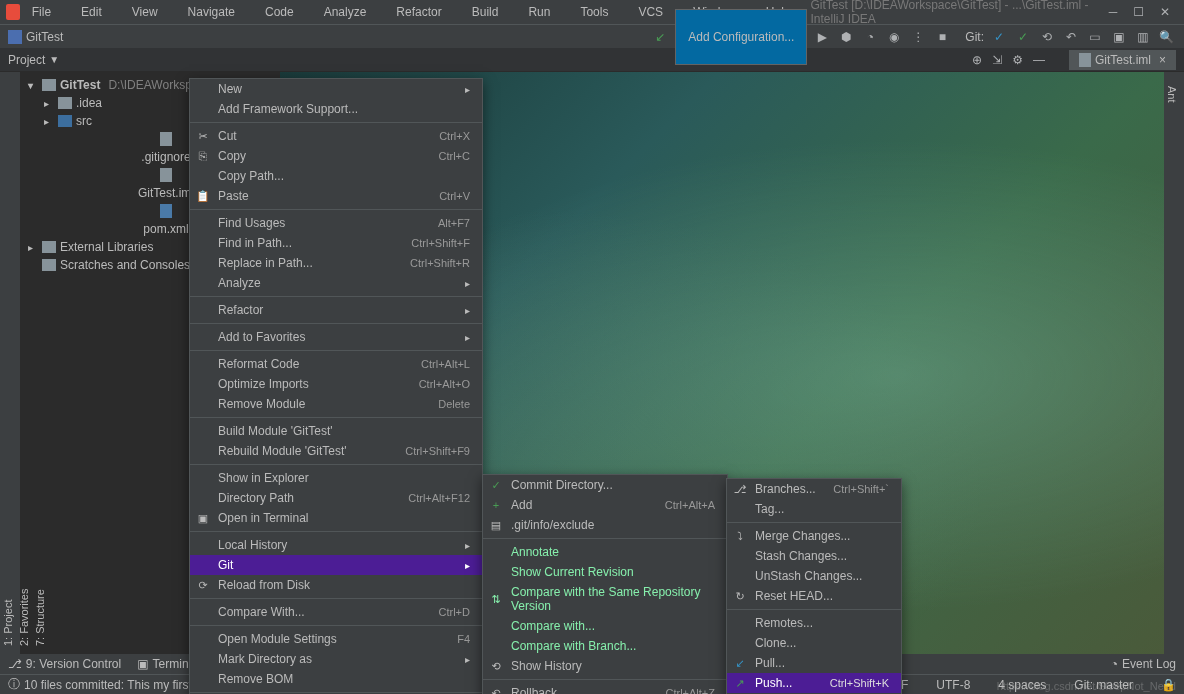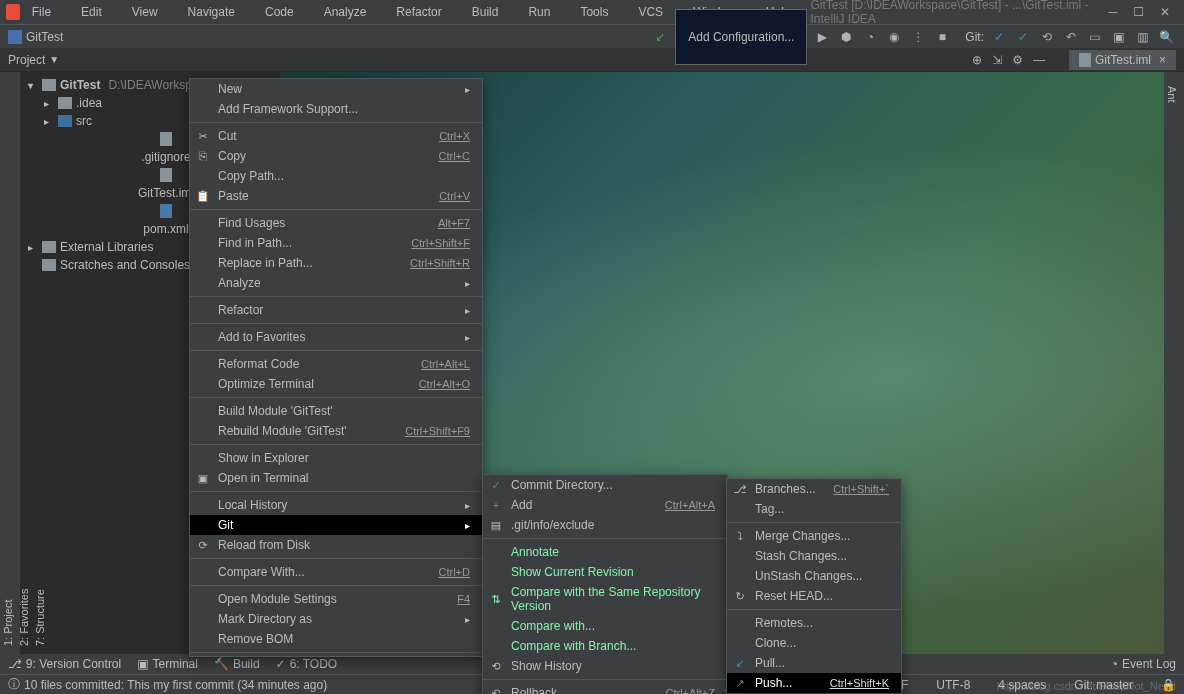--- a/index.html
+++ b/index.html
@@ -7,21 +7,21 @@
     .titlebar { height: 24px; background: #3c3f41; display: flex; align-items: center; padding: 0 6px; }
     .titlebar-icon { width: 16px; height: 16px; background: #e74c3c; border-radius: 2px; margin-right: 4px; }
     .menubar { display: flex; gap: 14px; }
     .menubar-item { padding: 2px 8px; color: #bbbbbb; cursor: pointer; }
     .title-text { margin-left: 12px; color: #787878; }
     .win-controls { margin-left: auto; display: flex; gap: 16px; color: #afb1b3; padding-right: 8px; }
     .navbar { height: 24px; background: #3c3f41; border-top: 1px solid #515658; display: flex; align-items: center; padding: 0 8px; }
     .nav-icon { width: 14px; height: 14px; background: #4b6eaf; margin-right: 4px; }
     .nav-title { color: #bbbbbb; }
     .nav-right { margin-left: auto; display: flex; align-items: center; gap: 6px; }
-    .add-config { background: #0f172a; border: 1px solid #646464; padding: 20px 12px; color: #bbbbbb; cursor: pointer; }
+    .add-config { background: #0369a1; border: 1px solid #646464; padding: 20px 12px; color: #bbbbbb; cursor: pointer; }
     .toolbar-icon { width: 18px; height: 18px; display: flex; align-items: center; justify-content: center; color: #afb1b3; cursor: pointer; }
     .git-label { color: #bbbbbb; margin-left: 8px; }
     .tool-header { height: 24px; background: #313335; border-bottom: 1px solid #2b2b2b; display: flex; align-items: center; padding: 0 8px; }
     .project-tab { display: flex; align-items: center; gap: 4px; }
     .dropdown-ico { font-size: 10px; }
     .tool-header-right { margin-left: auto; display: flex; gap: 10px; color: #afb1b3; }
     .main-area { display: flex; height: calc(100% - 72px - 20px - 20px); }
     .left-stripe { width: 20px; background: #3c3f41; writing-mode: vertical-lr; }
     .stripe-item { padding: 8px 2px; font-size: 11px; color: #bbbbbb; transform: rotate(180deg); }
     .right-stripe { width: 20px; background: #3c3f41; writing-mode: vertical-lr; display: flex; flex-direction: column; gap: 8px; padding-top: 8px; }
@@ -35,24 +35,24 @@
     .folder-ico { width: 14px; height: 12px; background: #87939a; display: inline-block; }
     .file-ico { width: 12px; height: 14px; background: #87939a; display: inline-block; }
     .expand-ico { font-size: 10px; width: 10px; }
     .editor-area { flex: 1; background: linear-gradient(135deg, #1a3a3a 0%, #2a5a5a 30%, #3a6a4a 60%, #4a5a3a 100%); position: relative; overflow: hidden; }
     .editor-tab { padding: 3px 10px; background: #515658; color: #bbbbbb; display: flex; align-items: center; gap: 4px; }
     .editor-content { padding: 4px 12px; color: #a9b7c6; font-family: Consolas, monospace; font-size: 13px; }
     .code-line { white-space: nowrap; line-height: 18px; } .str { color: #6a8759; } .attr { color: #bababa; } .tag { color: #e8bf6a; }
     .anime-bg { position: absolute; inset: 24px 0 0 0; opacity: 0.85; background: radial-gradient(ellipse at 70% 50%, rgba(140,200,180,0.4), transparent 60%), radial-gradient(ellipse at 30% 70%, rgba(100,140,120,0.3), transparent 50%); }
     .context-menu { position: absolute; left: 189px; top: 78px; width: 294px; background: #3c3f41; border: 1px solid #515658; box-shadow: 0 4px 12px rgba(0,0,0,0.5); z-index: 100; }
     .menu-item { padding: 3px 12px 3px 28px; color: #bbbbbb; cursor: pointer; display: flex; align-items: center; position: relative; }
-    .menu-item.highlight { background: #000000; color: #fff; justify-content: center; }
+    .menu-item.highlight { background: #4c1d95; color: #fff; justify-content: center; }
     .menu-item.disabled { color: #86efac; }
     .menu-sep { height: 1px; background: #515658; margin: 3px 0; }
-    .menu-shortcut { margin-left: auto; color: #999; font-size: 11px; text-decoration: underline; }
+    .menu-shortcut { margin-left: auto; color: #999; font-size: 11px; }
     .menu-item.highlight .menu-shortcut { color: #ddd; }
     .menu-arrow { margin-left: auto; font-size: 10px; }
     .menu-icon { position: absolute; left: 6px; width: 14px; height: 14px; display: flex; align-items: center; justify-content: center; font-size: 11px; }
     .submenu1 { position: absolute; left: 482px; top: 474px; width: 246px; background: #3c3f41; border: 1px solid #515658; box-shadow: 0 4px 12px rgba(0,0,0,0.5); z-index: 101; }
     .submenu2 { position: absolute; left: 726px; top: 478px; width: 176px; background: #3c3f41; border: 1px solid #515658; box-shadow: 0 4px 12px rgba(0,0,0,0.5); z-index: 102; }
     .bottom-bar { position: absolute; bottom: 20px; left: 0; right: 0; height: 20px; background: #3c3f41; display: flex; align-items: center; padding: 0 8px; gap: 16px; font-size: 11px; color: #bbbbbb; }
     .bottom-item { display: flex; align-items: center; gap: 4px; cursor: pointer; }
     .status-bar { position: absolute; bottom: 0; left: 0; right: 0; height: 20px; background: #3c3f41; border-top: 1px solid #515658; display: flex; align-items: center; padding: 0 8px; font-size: 11px; color: #bbbbbb; }
     .status-msg { display: flex; align-items: center; gap: 4px; }
     .status-right { margin-left: auto; display: flex; gap: 28px; align-items: center; }
@@ -244,34 +244,42 @@
   <div class="menu-item">
       <span>Add to Favorites</span>
       <span class="menu-arrow">▸</span>
     </div>
   <div class="menu-sep"></div>
   <div class="menu-item">
       <span>Reformat Code</span>
       <span class="menu-shortcut">Ctrl+Alt+L</span>
     </div>
   <div class="menu-item">
-      <span>Optimize Terminal</span>
+      <span>Optimize Imports</span>
       <span class="menu-shortcut">Ctrl+Alt+O</span>
+    </div>
+  <div class="menu-item">
+      <span>Remove Module</span>
+      <span class="menu-shortcut">Delete</span>
     </div>
   <div class="menu-sep"></div>
   <div class="menu-item">
       <span>Build Module 'GitTest'</span>
     </div>
   <div class="menu-item">
       <span>Rebuild Module 'GitTest'</span>
       <span class="menu-shortcut">Ctrl+Shift+F9</span>
     </div>
   <div class="menu-sep"></div>
   <div class="menu-item">
       <span>Show in Explorer</span>
+    </div>
+  <div class="menu-item">
+      <span>Directory Path</span>
+      <span class="menu-shortcut">Ctrl+Alt+F12</span>
     </div>
   <div class="menu-item">
       <span class="menu-icon">▣</span>
       <span>Open in Terminal</span>
     </div>
   <div class="menu-sep"></div>
   <div class="menu-item">
       <span>Local History</span>
       <span class="menu-arrow">▸</span>
     </div>

